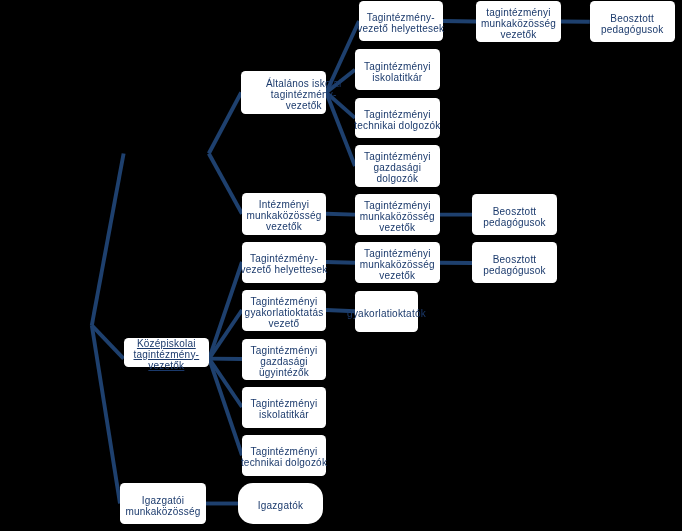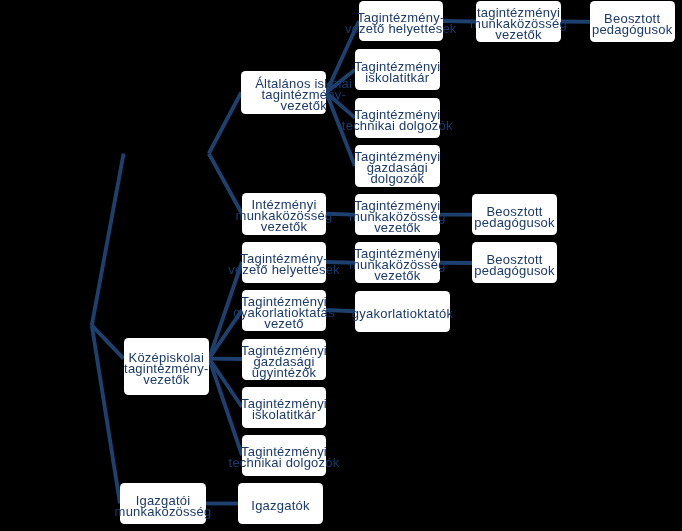--- a/index.html
+++ b/index.html
@@ -3,21 +3,21 @@
 <meta charset="utf-8">
 <title>Szervezeti diagram</title>
 <style>
   html,body{margin:0;padding:0;background:#000;}
   #stage{position:relative;width:682px;height:531px;background:#000;overflow:hidden;
          font-family:"Liberation Sans", sans-serif;}
   #links{position:absolute;left:0;top:0;width:682px;height:531px;
          stroke:#1e406e;stroke-width:3.9;}
   .node{position:absolute;background:#ffffff;border-radius:4.5px;
         display:flex;align-items:center;justify-content:center;text-align:center;
-        color:#1b3a6c;font-size:13px;line-height:11px;letter-spacing:0.22px;
+        color:#1b3a6c;font-size:10px;line-height:11px;letter-spacing:0.22px;
         box-sizing:border-box;}
   .lbl{display:block;position:relative;top:2px;white-space:nowrap;}
   .ln{display:block;}
 </style>
 </head>
 <body>
 
 <div id="stage">
   <svg id="links" viewBox="0 0 682 531" width="682" height="531">
     <line x1="91.80" y1="325.30" x2="123.60" y2="153.50"></line>
@@ -36,21 +36,21 @@
     <line x1="209.10" y1="358.60" x2="242.00" y2="455.25"></line>
     <line x1="326.00" y1="213.75" x2="355.00" y2="214.60"></line>
     <line x1="326.00" y1="262.00" x2="355.00" y2="262.70"></line>
     <line x1="326.00" y1="310.00" x2="355.00" y2="311.30"></line>
     <line x1="442.50" y1="21.00" x2="476.00" y2="21.50"></line>
     <line x1="561.00" y1="21.50" x2="589.80" y2="21.75"></line>
     <line x1="439.60" y1="214.60" x2="472.00" y2="214.60"></line>
     <line x1="439.60" y1="262.70" x2="472.00" y2="262.95"></line>
     <line x1="206.00" y1="503.50" x2="238.00" y2="503.50"></line>
   </svg>
-  <div class="node" style="left:123.6px;top:337.8px;width:85.5px;height:57px;">
+  <div class="node" style="left:123.6px;top:337.8px;width:85.5px;height:29px;text-decoration:underline;">
     <span class="lbl">
         <span class="ln">Középiskolai</span>
         <span class="ln">tagintézmény-</span>
         <span class="ln">vezetők</span>
       </span>
   </div>
   <div class="node" style="left:120px;top:483px;width:86px;height:41px;">
     <span class="lbl">
         <span class="ln">Igazgatói</span>
         <span class="ln">munkaközösség</span>
@@ -95,21 +95,21 @@
         <span class="ln">Tagintézményi</span>
         <span class="ln">iskolatitkár</span>
       </span>
   </div>
   <div class="node" style="left:242px;top:434.5px;width:84px;height:41.5px;">
     <span class="lbl">
         <span class="ln">Tagintézményi</span>
         <span class="ln">technikai dolgozók</span>
       </span>
   </div>
-  <div class="node" style="left:238px;top:483px;width:85px;height:41px;">
+  <div class="node" style="left:238px;top:483px;width:85px;height:41px;border-radius:15px;">
     <span class="lbl">
         <span class="ln">Igazgatók</span>
       </span>
   </div>
   <div class="node" style="left:359px;top:1px;width:83.5px;height:40px;">
     <span class="lbl">
         <span class="ln">Tagintézmény-</span>
         <span class="ln">vezető helyettesek</span>
       </span>
   </div>
@@ -139,21 +139,21 @@
         <span class="ln">vezetők</span>
       </span>
   </div>
   <div class="node" style="left:355px;top:242.2px;width:84.6px;height:41px;">
     <span class="lbl">
         <span class="ln">Tagintézményi</span>
         <span class="ln">munkaközösség</span>
         <span class="ln">vezetők</span>
       </span>
   </div>
-  <div class="node" style="left:355px;top:290.5px;width:95px;height:41.6px;">
+  <div class="node" style="left:355px;top:290.5px;width:63px;height:41.6px;">
     <span class="lbl">
         <span class="ln">gyakorlatioktatók</span>
       </span>
   </div>
   <div class="node" style="left:476px;top:1px;width:85px;height:41px;">
     <span class="lbl">
         <span class="ln">tagintézményi</span>
         <span class="ln">munkaközösség</span>
         <span class="ln">vezetők</span>
       </span>

